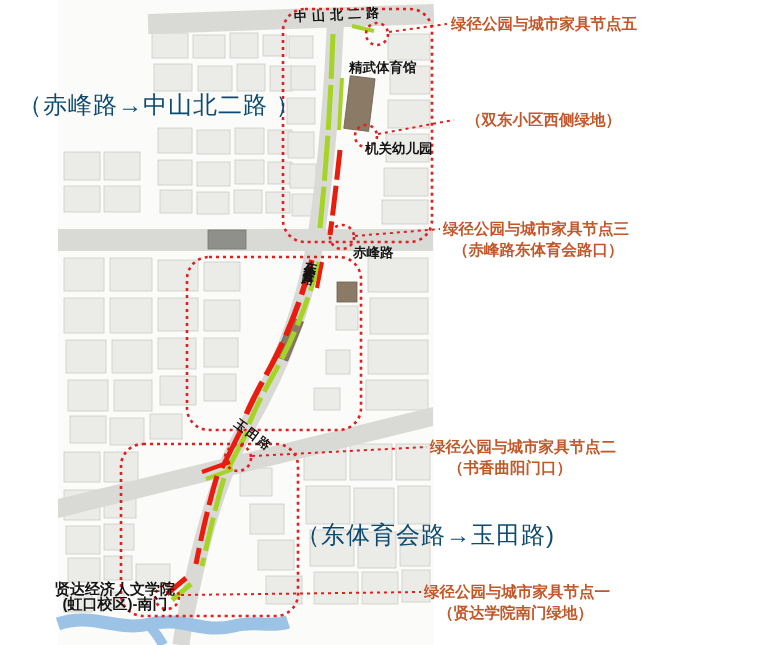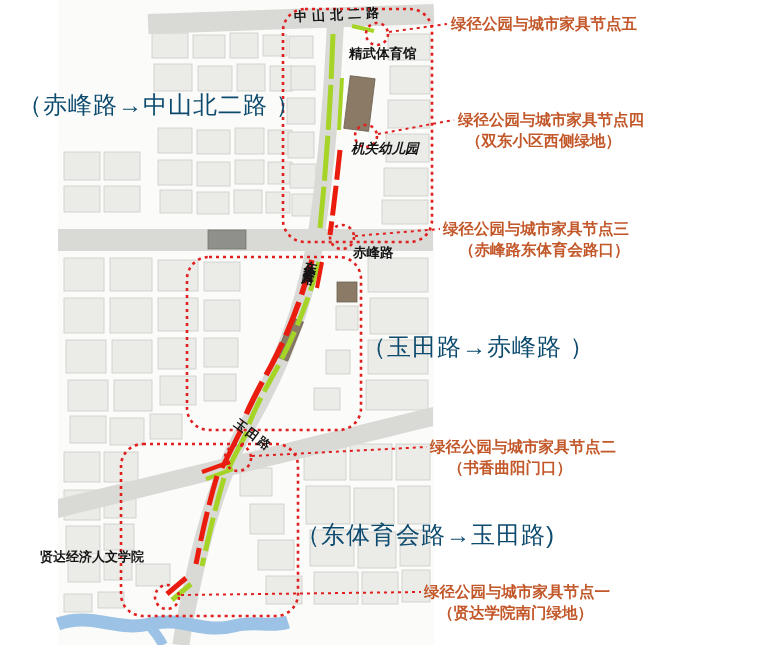--- a/index.html
+++ b/index.html
@@ -21,21 +21,21 @@
   .dashl{fill:none;stroke:var(--marker_red,#e01f1f);stroke-width:2;stroke-dasharray:3 4;}
   .river{fill:none;stroke:var(--river_blue,#9cc2e5);}
   
   .lbl{position:absolute;white-space:nowrap;}
   .section-label{font-size:24px;color:#0c4a6e;letter-spacing:1px;}
   .ann{position:absolute;color:var(--annotation_text,#c2582a);font-weight:bold;
        font-size:15.5px;line-height:21px;white-space:nowrap;}
   .maplbl{position:absolute;font-weight:bold;color:#141414;font-size:13.5px;white-space:nowrap;}
   .a5 .t{margin-left:4px;}
   .a4 .sub{margin-left:8px;}
-  .a3 .sub{margin-left:16px;}
+  .a3 .sub{margin-left:10px;}
   .a2 .sub{margin-left:18px;}
   .a1 .sub{margin-left:14px;}
   .vert{writing-mode:vertical-rl;text-orientation:upright;letter-spacing:3px;
         transform:rotate(12deg);transform-origin:top center;font-size:12.5px;}
 </style>
 </head>
 <body>
 
 <div class="canvas">
 
@@ -191,46 +191,45 @@
     <g>
       <path class="dashl" d="M389,32 L447,24"></path>
       <path class="dashl" d="M378,134 L454,120"></path>
       <path class="dashl" d="M355,236 L440,229"></path>
       <path class="dashl" d="M252,456 L427,447"></path>
       <path class="dashl" d="M181,595 L421,592"></path>
     </g>
   </svg>
 
   <div class="lbl section-label" style="left:18px;top:89px;">（赤峰路→中山北二路 ）</div>
-  <div class="lbl section-label" style="left:362px;top:331px;">（玉田路→赤峰路 ）</div>
   <div class="lbl section-label" style="left:296px;top:519px;">（东体育会路→玉田路)</div>
 
   <div class="ann a5" style="left:447px;top:13px;">
     <div class="t">绿径公园与城市家具节点五</div>
   </div>
   <div class="ann a4" style="left:458px;top:109px;">
-    <div class="t">绿径公园与城市家具节点四</div>
     <div class="sub">（双东小区西侧绿地）</div>
   </div>
   <div class="ann a3" style="left:443px;top:218px;">
     <div class="t">绿径公园与城市家具节点三</div>
     <div class="sub">（赤峰路东体育会路口）</div>
   </div>
   <div class="ann a1" style="left:424px;top:581px;">
     <div class="t">绿径公园与城市家具节点一</div>
     <div class="sub">（贤达学院南门绿地）</div>
   </div>
   <div class="ann a2" style="left:430px;top:436px;">
     <div class="t">绿径公园与城市家具节点二</div>
     <div class="sub">（书香曲阳门口）</div>
   </div>
 
   <div class="maplbl" style="left:294px;top:6px;letter-spacing:5px;transform:rotate(-3deg);font-size:13px;">中山北二路</div>
-  <div class="maplbl" style="left:349px;top:45px;">精武体育馆</div>
-  <div class="maplbl" style="left:351px;top:140px;font-style:italic;">机关幼儿园</div>
+  <div class="maplbl" style="left:349px;top:59px;">精武体育馆</div>
+  <div class="maplbl" style="left:365px;top:140px;">机关幼儿园</div>
   <div class="maplbl" style="left:353px;top:244px;">赤峰路</div>
   <div class="maplbl vert" style="left:305px;top:251px;">东体育会路</div>
   <div class="maplbl" style="left:231px;top:427px;font-size:12.5px;letter-spacing:2px;transform:rotate(37deg);">玉田路</div>
-  <div class="maplbl" style="left:40px;top:549px;width:150px;font-size:13px;line-height:15px;white-space:normal;">
+  <div class="maplbl" style="left:40px;top:581px;width:150px;text-align:center;font-size:15px;line-height:15px;white-space:normal;">
     <div>贤达经济人文学院</div>
+    <div>(虹口校区)-南门</div>
   </div>
 
 </div>
 
 </body></html>

